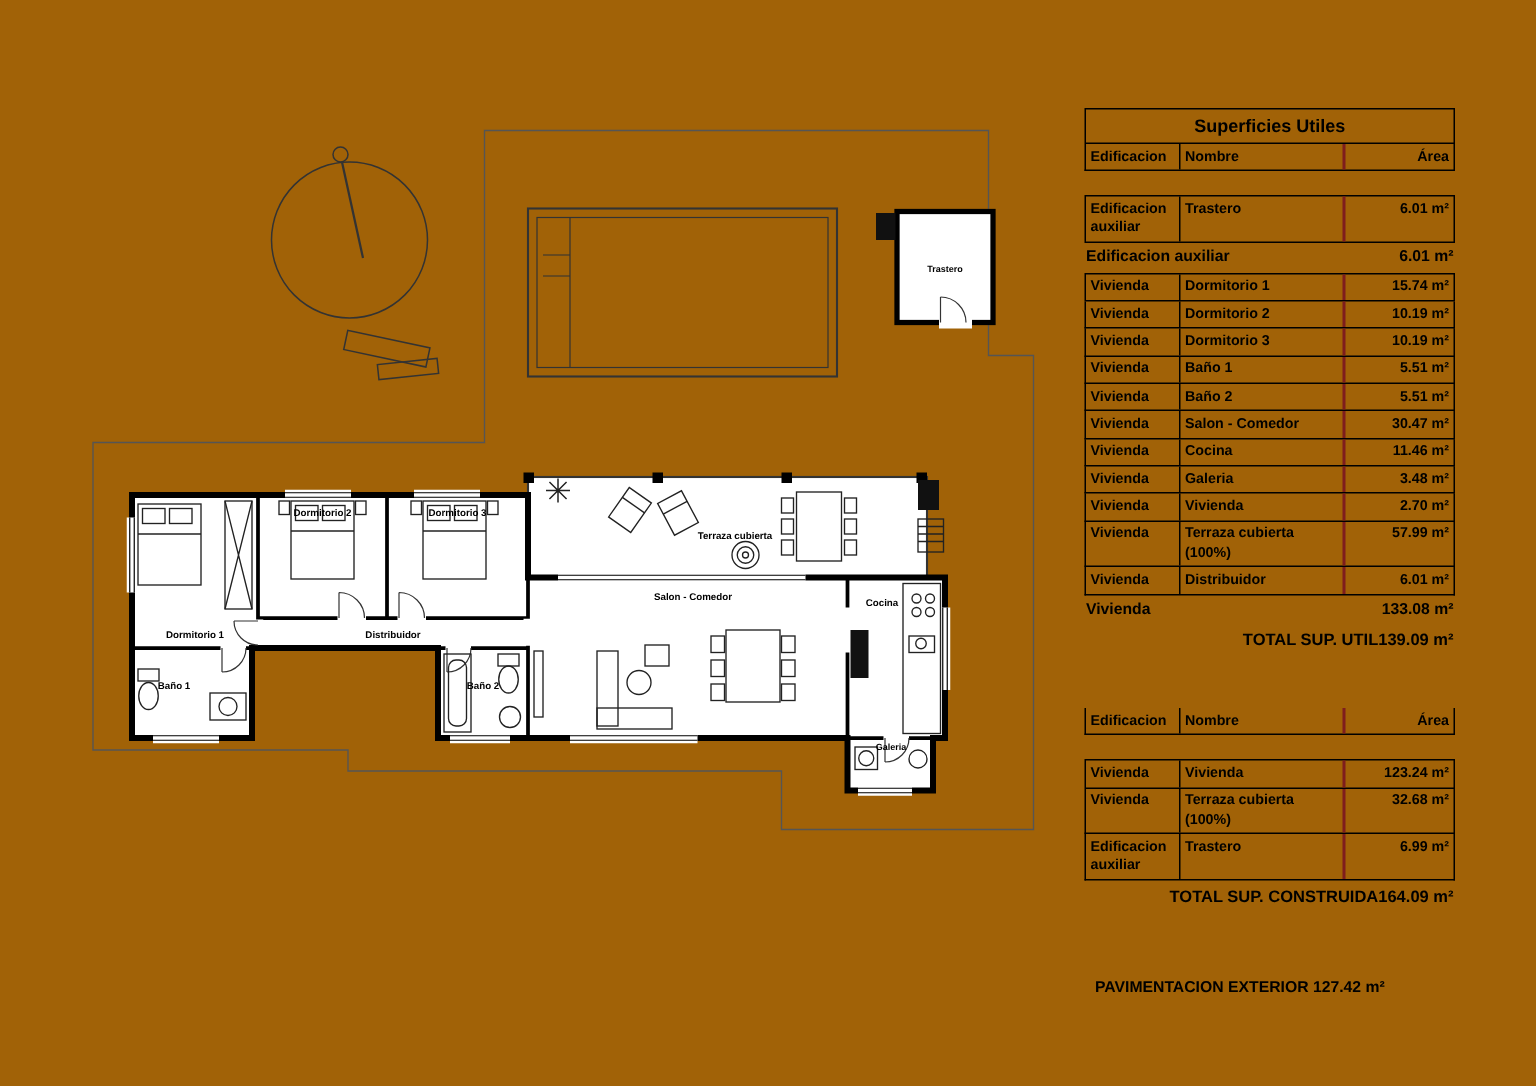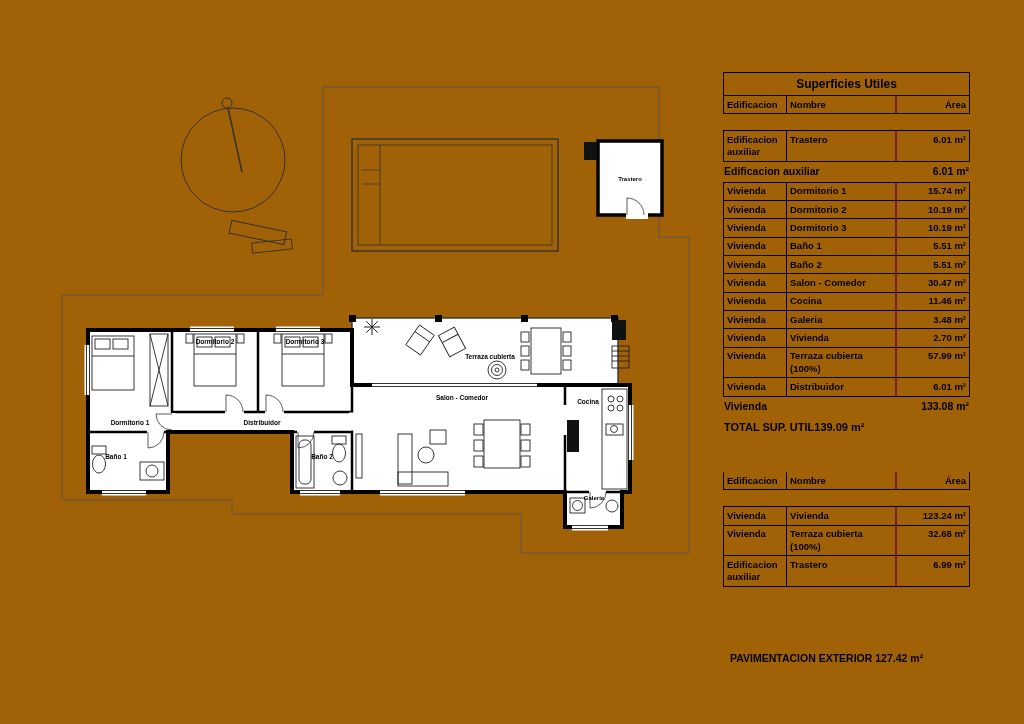--- a/index.html
+++ b/index.html
@@ -13,21 +13,21 @@
   .tbl-title { border:1px solid #000; height:24px; display:flex; align-items:center; justify-content:center;
                font-weight:bold; font-size:12px; }
   .grid-row { display:flex; border:1px solid #000; border-top:none; min-height:18px; }
   .grid-row.bordered-top { border-top:1px solid #000; }
   .grid-row > div { padding:2.5px 3px; font-weight:bold; font-size:9.5px; line-height:1.3; }
   .ce { flex:0 0 62px; }
   .cn { flex:0 0 109px; border-left:1px solid #000; }
   .ca { flex:0 0 74px; border-left:2px solid #7f1d1d; text-align:right; }
   .tbl-gap { height:16px; }
   .sum-row { display:flex; justify-content:space-between; font-weight:bold; font-size:10.5px; padding:3px 1px; line-height:1.3; }
-  .total-row { display:flex; justify-content:flex-start; font-weight:bold; font-size:11px; padding:5px 1px 2px 1px; }
+  .total-row { display:flex; justify-content:flex-end; font-weight:bold; font-size:11px; padding:5px 1px 2px 1px; }
   .footer-note { position:absolute; left:730px; top:652px; font-weight:bold; font-size:10.5px; }
 
   .lbl { font-family:"Liberation Sans",sans-serif; font-weight:bold; font-size:6.5px; fill:#000; text-anchor:middle; }
   .lbl-sm { font-size:6px; }
 </style>
 </head>
 <body>
 
 <div class="page">
 
@@ -352,17 +352,21 @@
     <div class="grid-row">
       <div class="ce">Vivienda</div>
       <div class="cn">Terraza cubierta (100%)</div>
       <div class="ca">32.68 m²</div>
     </div>
     <div class="grid-row">
       <div class="ce">Edificacion auxiliar</div>
       <div class="cn">Trastero</div>
       <div class="ca">6.99 m²</div>
     </div>
+    <div class="total-row">
+      <span>TOTAL SUP. CONSTRUIDA</span>
+      <span>164.09 m²</span>
+    </div>
   </section>
 
   <div class="footer-note">PAVIMENTACION EXTERIOR 127.42 m²</div>
 
 </div>
 
 </body></html>

